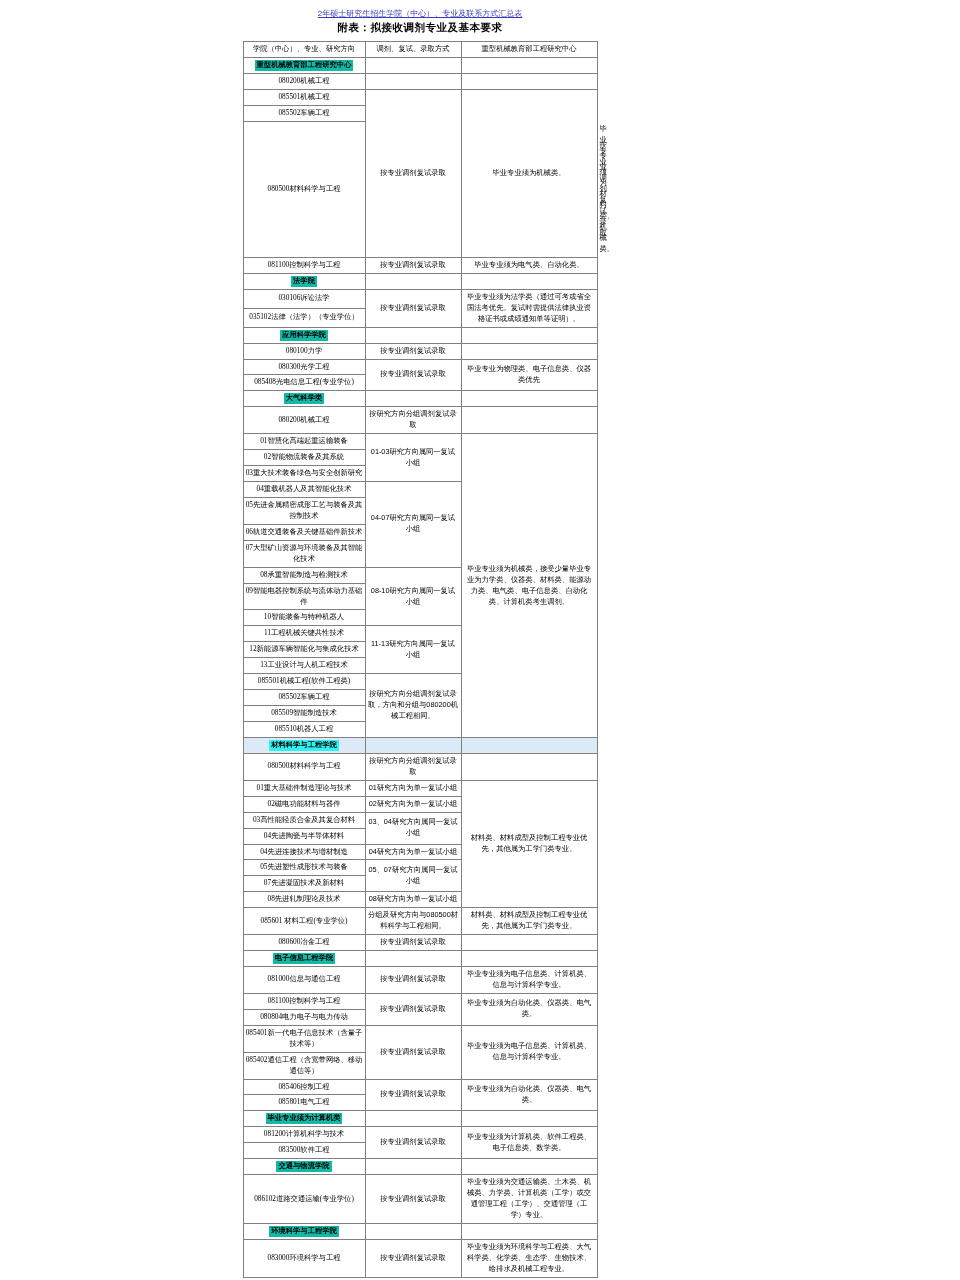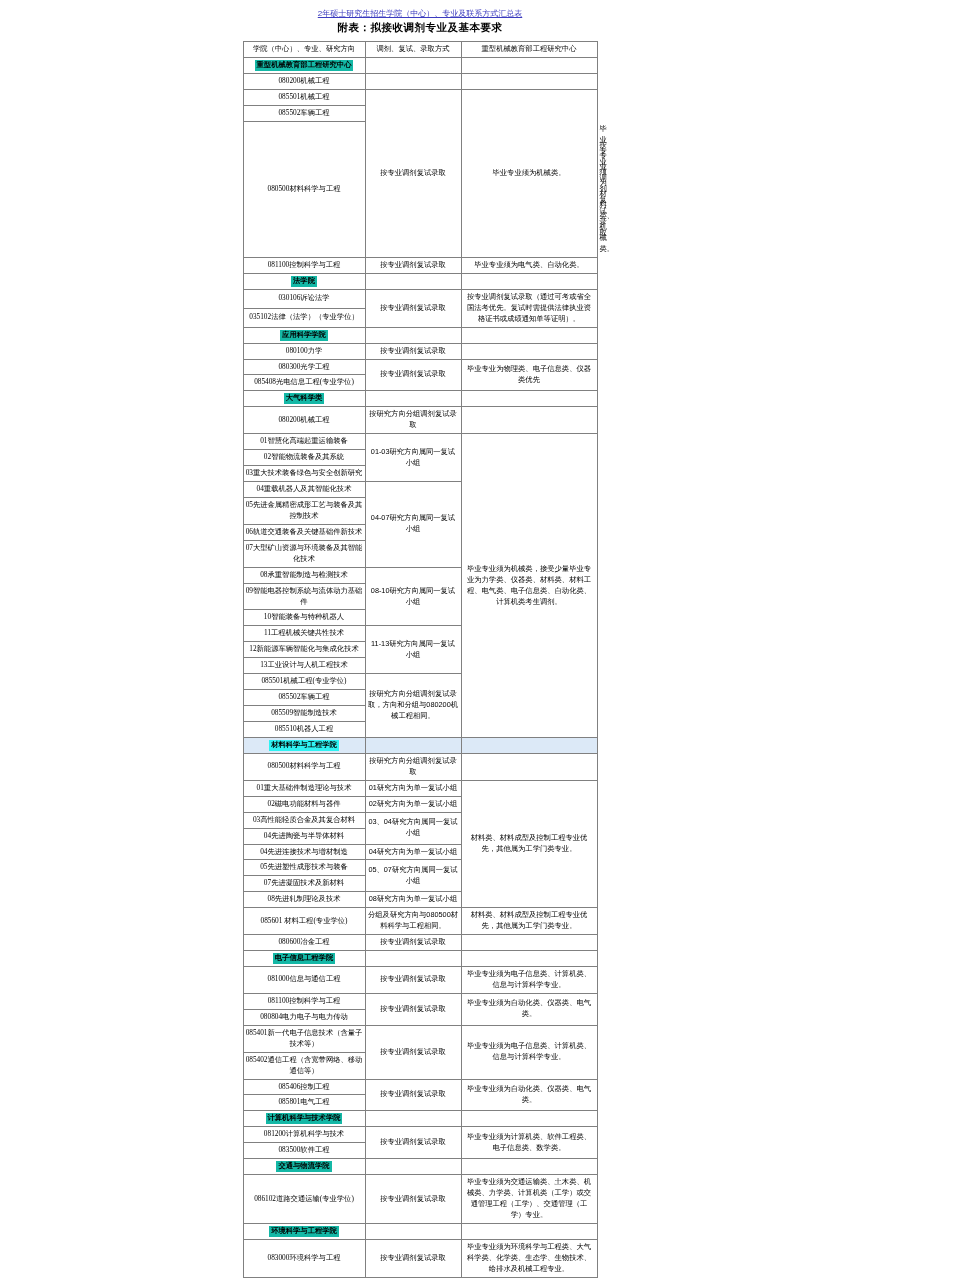--- a/index.html
+++ b/index.html
@@ -137,21 +137,21 @@
           <td class="req">毕业专业须为电气类、自动化类。</td>
         </tr>
         <tr>
           <td class="collegecyan"><span class="hl">法学院</span></td>
           <td class="blank"></td>
           <td class="blank"></td>
         </tr>
         <tr>
           <td class="left-pad">030106诉讼法学</td>
           <td class="mode" rowspan="2">按专业调剂复试录取</td>
-          <td class="req" rowspan="2">按专业调剂复试录取（通过可考或省全国法考优先。复试时需提供法律执业资格证书或成绩通知单等证明）。</td>
+          <td class="req" rowspan="2">毕业专业须为法学类（通过可考或省全国法考优先。复试时需提供法律执业资格证书或成绩通知单等证明）。</td>
         </tr>
         <tr>
           <td class="left-pad">035102法律（法学）（专业学位）</td>
         </tr>
         <tr>
           <td class="collegecyan"><span class="hl">应用科学学院</span></td>
           <td class="blank"></td>
           <td class="blank"></td>
         </tr>
         <tr>
@@ -173,21 +173,21 @@
           <td class="blank"></td>
         </tr>
         <tr>
           <td class="left-pad">080200机械工程</td>
           <td class="mode">按研究方向分组调剂复试录取</td>
           <td class="req"></td>
         </tr>
         <tr>
           <td class="left-pad">01智慧化高端起重运输装备</td>
           <td class="mode" rowspan="3">01-03研究方向属同一复试小组</td>
-          <td class="req" rowspan="17">毕业专业须为机械类，接受少量毕业专业为力学类、仪器类、材料类、材料工程、电气类、电子信息类、自动化类、计算机类考生调剂。</td>
+          <td class="req" rowspan="17">毕业专业须为机械类，接受少量毕业专业为力学类、仪器类、材料类、能源动力类、电气类、电子信息类、自动化类、计算机类考生调剂。</td>
         </tr>
         <tr>
           <td class="left-pad">02智能物流装备及其系统</td>
         </tr>
         <tr>
           <td class="left-pad">03重大技术装备绿色与安全创新研究</td>
         </tr>
         <tr>
           <td class="left-pad">04重载机器人及其智能化技术</td>
           <td class="mode" rowspan="4">04-07研究方向属同一复试小组</td>
@@ -215,21 +215,21 @@
           <td class="left-pad">11工程机械关键共性技术</td>
           <td class="mode" rowspan="3">11-13研究方向属同一复试小组</td>
         </tr>
         <tr>
           <td class="left-pad">12新能源车辆智能化与集成化技术</td>
         </tr>
         <tr>
           <td class="left-pad">13工业设计与人机工程技术</td>
         </tr>
         <tr>
-          <td class="left-pad">085501机械工程(专业学位)</td>
+          <td class="left-pad">085501机械工程(软件工程类)</td>
           <td class="mode" rowspan="4">按研究方向分组调剂复试录取，方向和分组与080200机械工程相同。</td>
         </tr>
         <tr>
           <td class="left-pad">085502车辆工程</td>
         </tr>
         <tr>
           <td class="left-pad">085509智能制造技术</td>
         </tr>
         <tr>
           <td class="left-pad">085510机器人工程</td>
@@ -313,21 +313,21 @@
         </tr>
         <tr>
           <td class="left-pad">085406控制工程</td>
           <td class="mode" rowspan="2">按专业调剂复试录取</td>
           <td class="req" rowspan="2">毕业专业须为自动化类、仪器类、电气类。</td>
         </tr>
         <tr>
           <td class="left-pad">085801电气工程</td>
         </tr>
         <tr>
-          <td class="collegecyan"><span class="hl">计算机科学与技术学院</span></td>
+          <td class="collegecyan"><span class="hl">毕业专业须为计算机类</span></td>
           <td class="blank"></td>
           <td class="blank"></td>
         </tr>
         <tr>
           <td class="left-pad">081200计算机科学与技术</td>
           <td class="mode" rowspan="2">按专业调剂复试录取</td>
           <td class="req" rowspan="2">毕业专业须为计算机类、软件工程类、电子信息类、数学类。</td>
         </tr>
         <tr>
           <td class="left-pad">083500软件工程</td>

